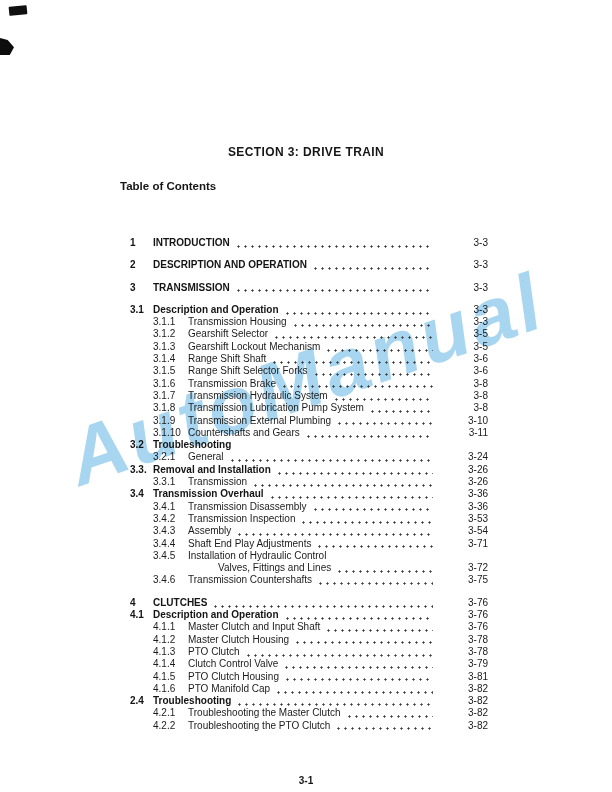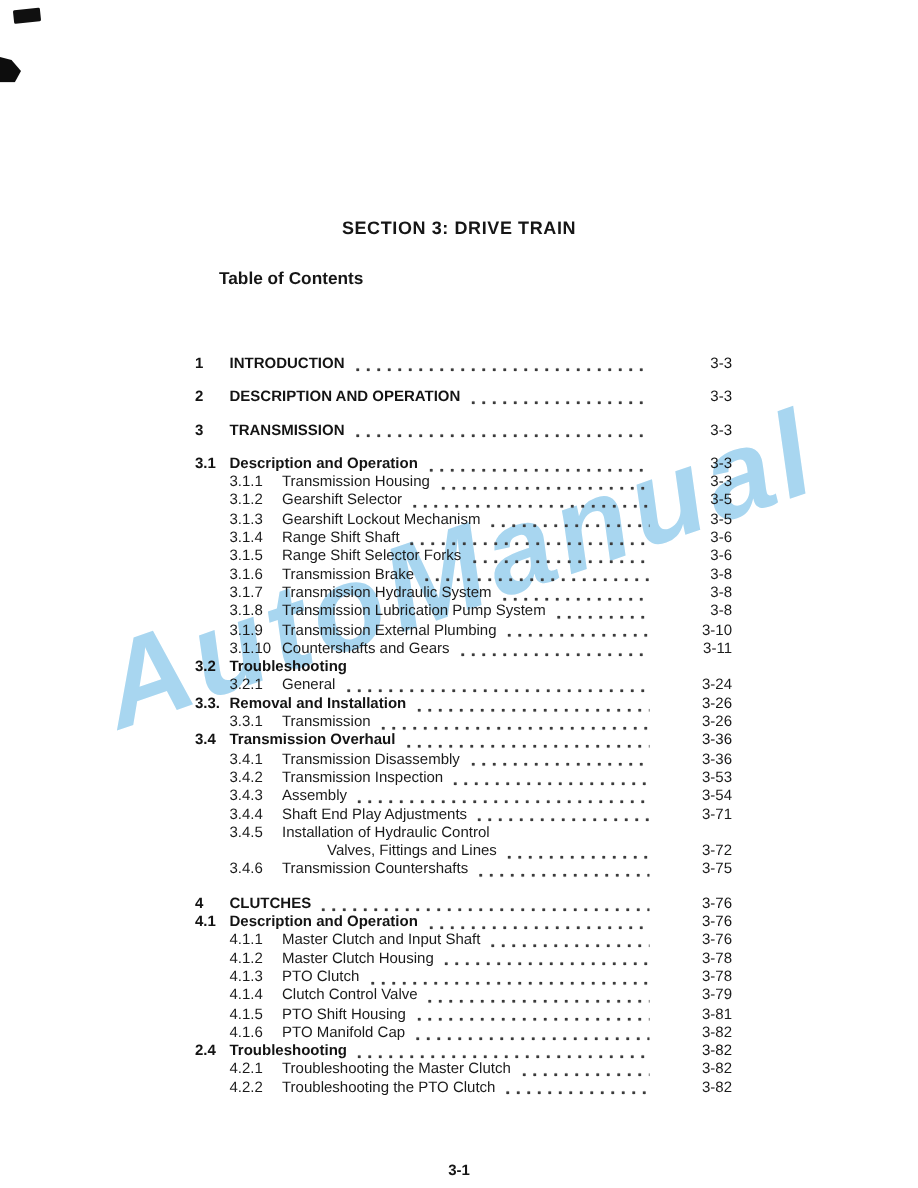--- a/index.html
+++ b/index.html
@@ -22,21 +22,21 @@
     letter-spacing:4px;white-space:nowrap;
     z-index:0;user-select:none;
   }
   .content{position:relative;z-index:1;}
   .section-title{
     position:absolute;left:0;top:145px;width:100%;
     margin:0;text-align:center;
     font-size:12px;font-weight:bold;letter-spacing:0.4px;color:#161616;
   }
   .toc-heading{
-    position:absolute;left:146px;top:180px;margin:0;
+    position:absolute;left:120px;top:180px;margin:0;
     font-size:11.5px;font-weight:bold;color:#161616;
   }
   .toc{position:absolute;left:130px;top:237px;width:358px;}
   .row{display:flex;align-items:baseline;font-size:10px;line-height:12.3px;height:12.3px;color:#1b1b1b;}
   .row.gap{margin-top:10px;}
   .row.bold{font-weight:bold;color:#141414;}
   .lvl1 .num,.lvl2 .num{width:23px;flex:none;}
   .lvl3 .num{margin-left:23px;width:35px;flex:none;}
   .lvlcont .title{margin-left:88px;}
   .title{white-space:nowrap;}
@@ -250,21 +250,21 @@
           <span class="pg">3-78</span>
         </div>
         <div class="row lvl3">
           <span class="num">4.1.4</span>
           <span class="title">Clutch Control Valve</span>
           <span class="leader"></span>
           <span class="pg">3-79</span>
         </div>
         <div class="row lvl3">
           <span class="num">4.1.5</span>
-          <span class="title">PTO Shift Housing</span>
+          <span class="title">PTO Clutch Housing</span>
           <span class="leader"></span>
           <span class="pg">3-81</span>
         </div>
         <div class="row lvl3">
           <span class="num">4.1.6</span>
           <span class="title">PTO Manifold Cap</span>
           <span class="leader"></span>
           <span class="pg">3-82</span>
         </div>
         <div class="row lvl2 bold">

